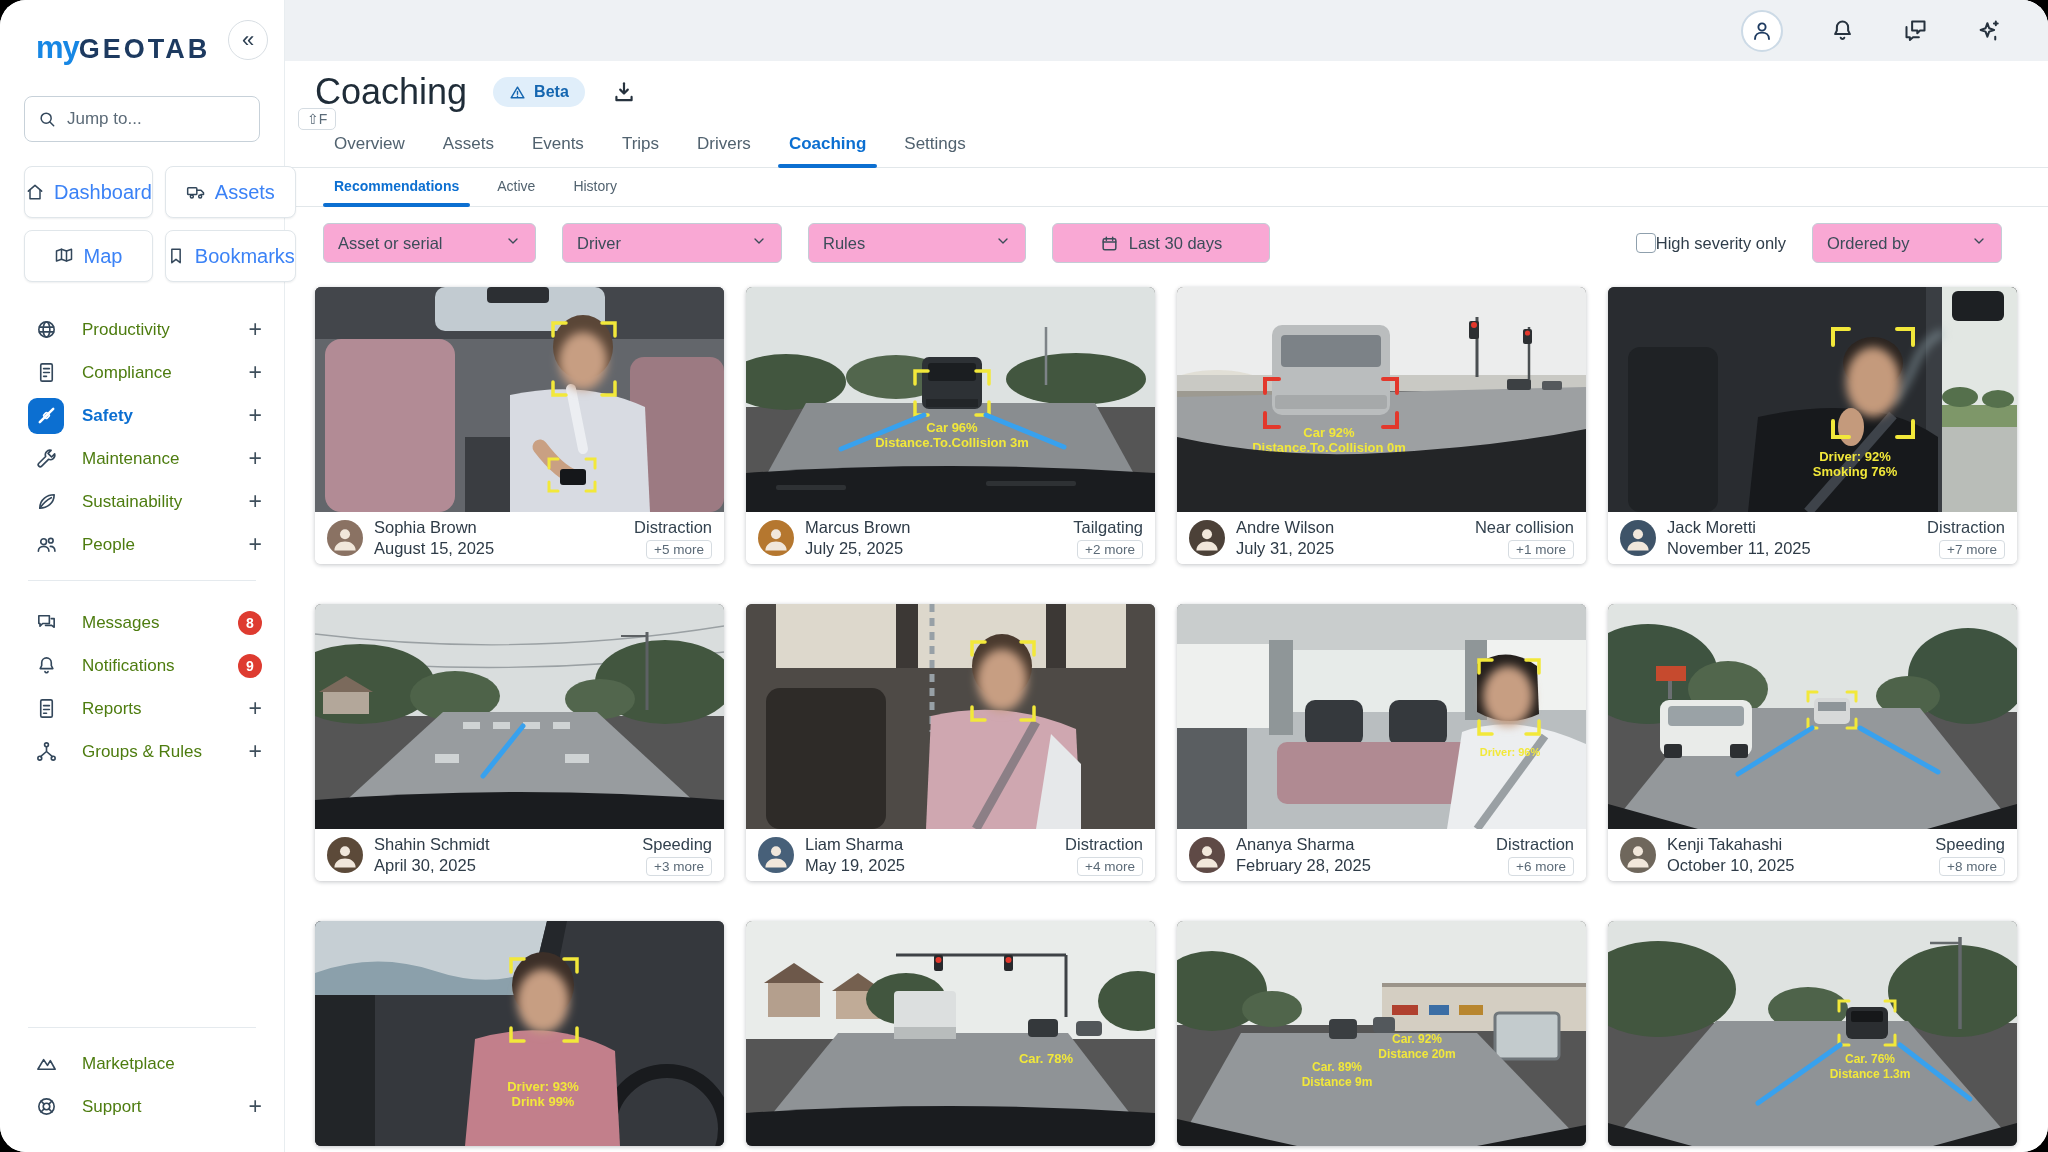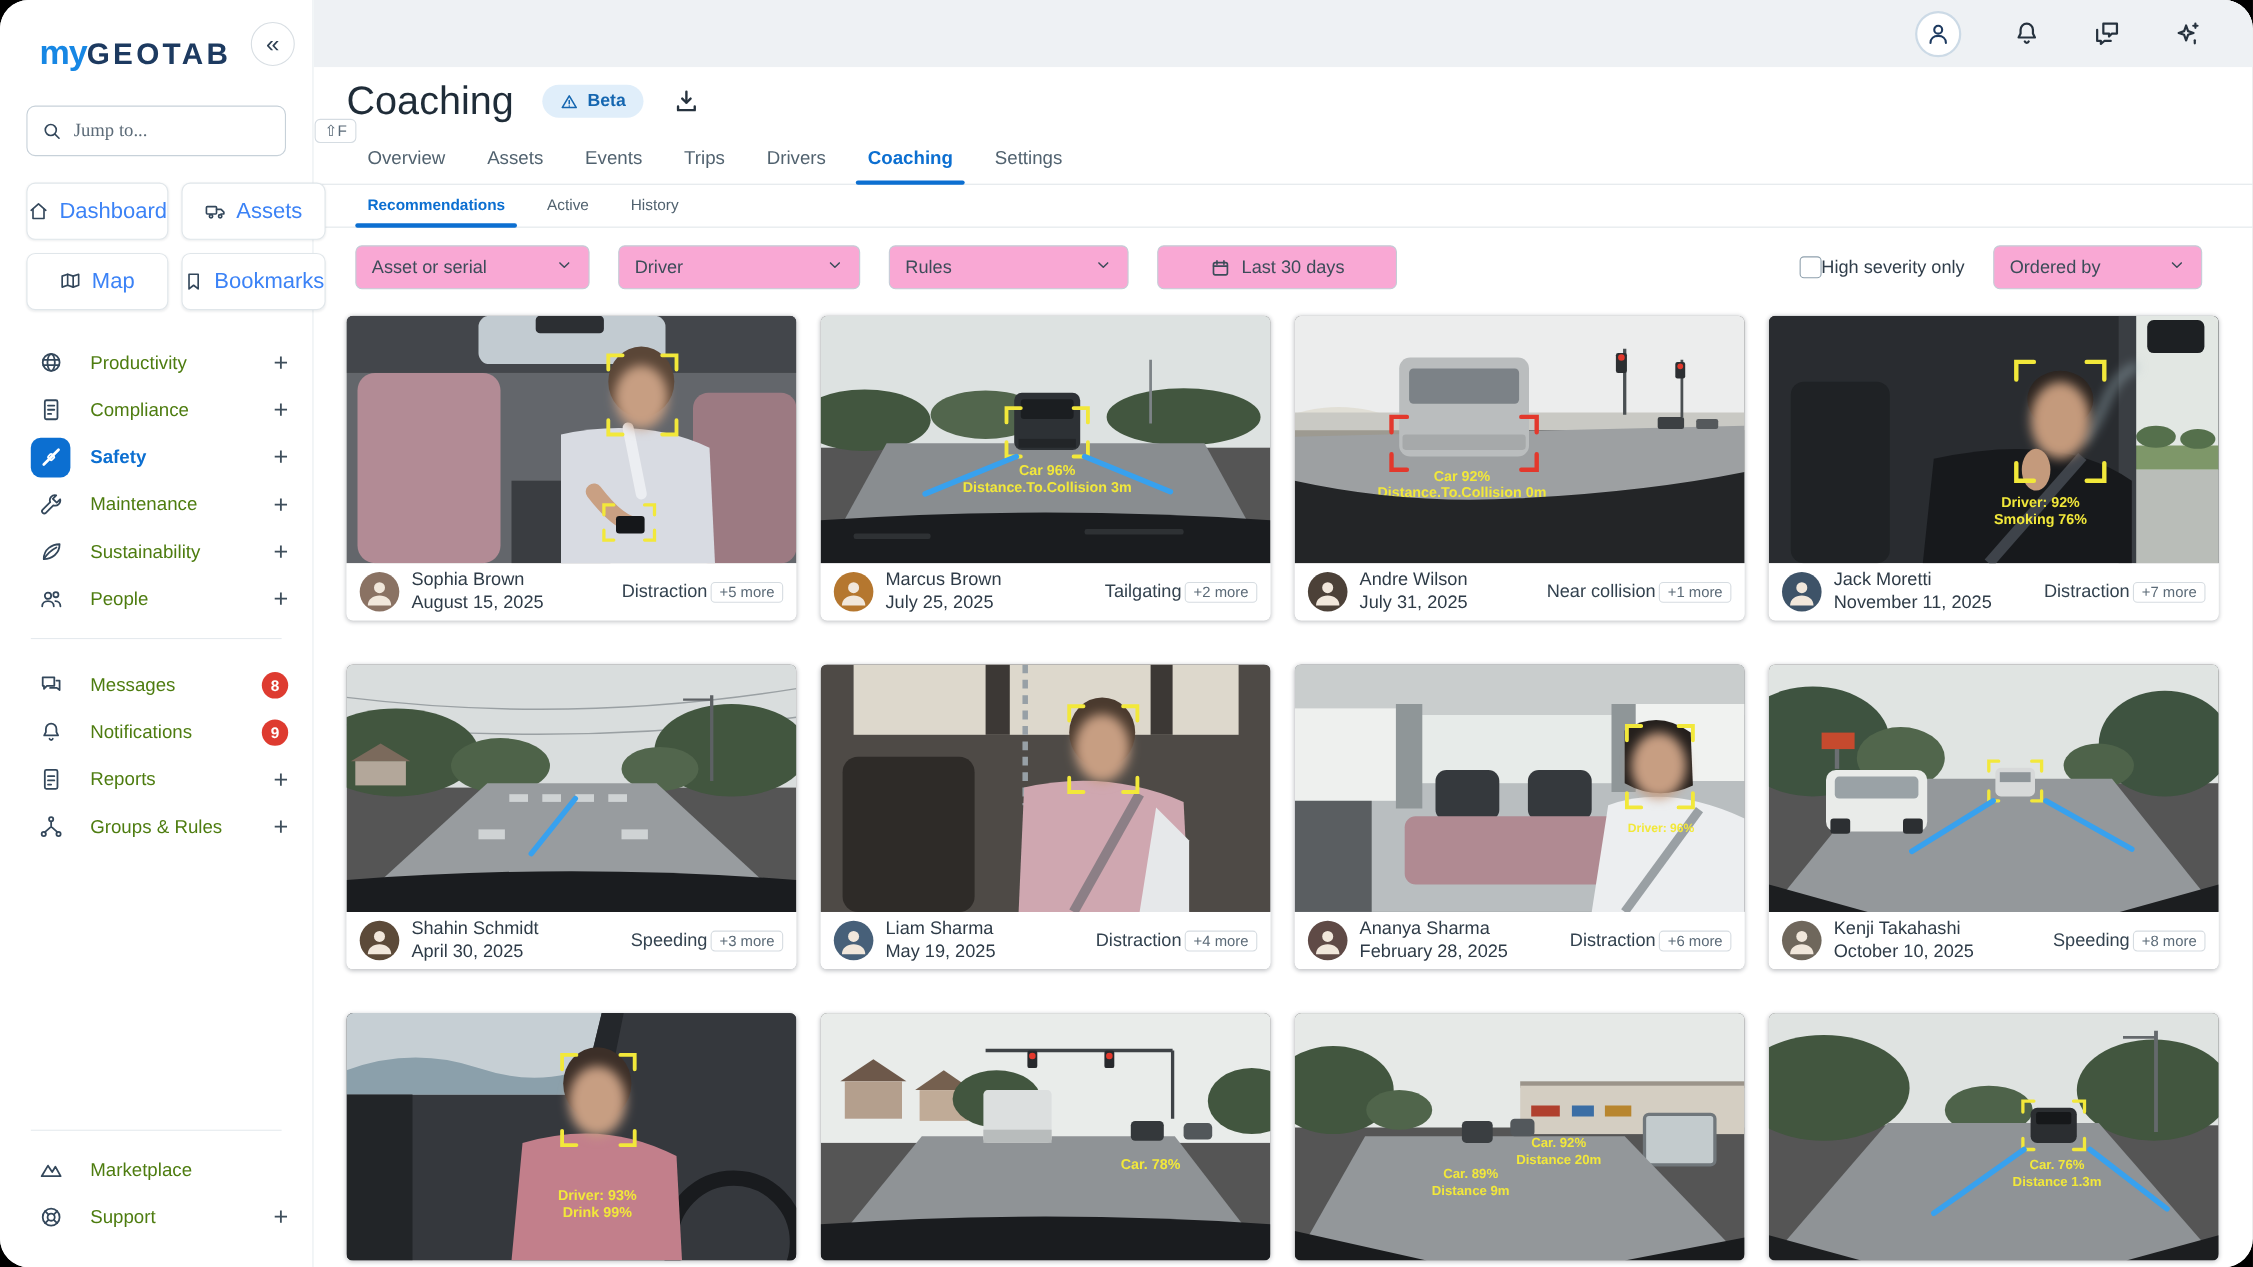--- a/index.html
+++ b/index.html
@@ -15,21 +15,21 @@
   .sidebar{width:285px;min-width:285px;background:#fff;border-right:1px solid #e8edf0;
     display:flex;flex-direction:column;position:relative;z-index:3}
   .collapse-btn{position:absolute;top:20px;right:16px;width:40px;height:40px;border-radius:50%;
     border:1px solid #d8dee3;background:#fff;display:flex;align-items:center;justify-content:center;
     font-size:22px;color:#2e4053;cursor:pointer}
   .logo{padding:30px 0 0 36px;display:flex;align-items:baseline}
   .logo .my{font-size:31px;font-weight:700;color:#1787e4;letter-spacing:-1px}
   .logo .geotab{font-size:27px;font-weight:700;color:#1d3a60;letter-spacing:3px}
   .search{margin:30px 24px 0;height:46px;border:1px solid #c7d1d9;border-radius:8px;
     display:flex;align-items:center;gap:10px;padding:0 12px;background:#fff}
-  .search input{border:0;outline:0;flex:1;font-size:17px;color:#42525f;font-family:Liberation Serif, serif;background:transparent}
+  .search input{border:0;outline:0;flex:1;font-size:17px;color:#42525f;font-family:Liberation Sans, sans-serif;background:transparent}
   .search input::placeholder{color:#5c6b78}
   .kbd{border:1px solid #d5dce2;border-radius:5px;padding:2px 8px;font-size:14px;color:#5a6a78}
   .quick{display:grid;grid-template-columns:1fr 1fr;gap:12px;margin:24px 24px 0}
   .quick-btn{height:52px;border:1px solid #e0e6ea;border-radius:8px;background:#fff;
     box-shadow:0 1px 2px rgba(16,30,40,.07);display:flex;align-items:center;justify-content:center;
     gap:9px;font-size:20px;color:#3b82f6;cursor:pointer}
   .icon{display:inline-flex}
   .icon svg{width:20px;height:20px;stroke:#33475b;fill:none;stroke-width:1.8;stroke-linecap:round;stroke-linejoin:round}
   .nav{margin-top:26px}
   .nav-item{height:43px;display:flex;align-items:center;gap:18px;padding:0 22px 0 28px;cursor:pointer}
@@ -88,21 +88,21 @@
   
   .grid{display:grid;grid-template-columns:repeat(4,1fr);gap:40px 22px;padding:0 31px 0 30px;margin-top:24px}
   .card{border-radius:6px;overflow:hidden;background:#fff;box-shadow:0 1px 4px rgba(10,20,30,.25);cursor:pointer}
   .thumb{height:225px;background:#555}
   .thumb svg{display:block;width:100%;height:100%}
   .cfoot{height:52px;display:flex;align-items:center;gap:11px;padding:0 12px;background:#fff}
   .avatar{width:36px;height:36px;border-radius:50%;overflow:hidden;display:flex;align-items:center;justify-content:center}
   .avatar svg{width:30px;height:30px}
   .who{display:flex;flex-direction:column;justify-content:center;gap:2px}
   .nm,.dt{font-size:16.5px;color:#2e3b47;line-height:1.15;white-space:nowrap}
-  .evt{margin-left:auto;display:flex;flex-direction:row;align-items:flex-end;gap:3px}
+  .evt{margin-left:auto;display:flex;flex-direction:column;align-items:flex-end;gap:3px}
   .ev{font-size:16.5px;color:#33424f;white-space:nowrap}
   .more{border:1px solid #d6dce1;border-radius:4px;background:#fff;padding:1px 7px;font-size:13.5px;color:#5b6a77}
 </style>
 </head>
 <body>
 
 <div class="window">
 
   <aside class="sidebar">
     <div class="collapse-btn">«</div>

